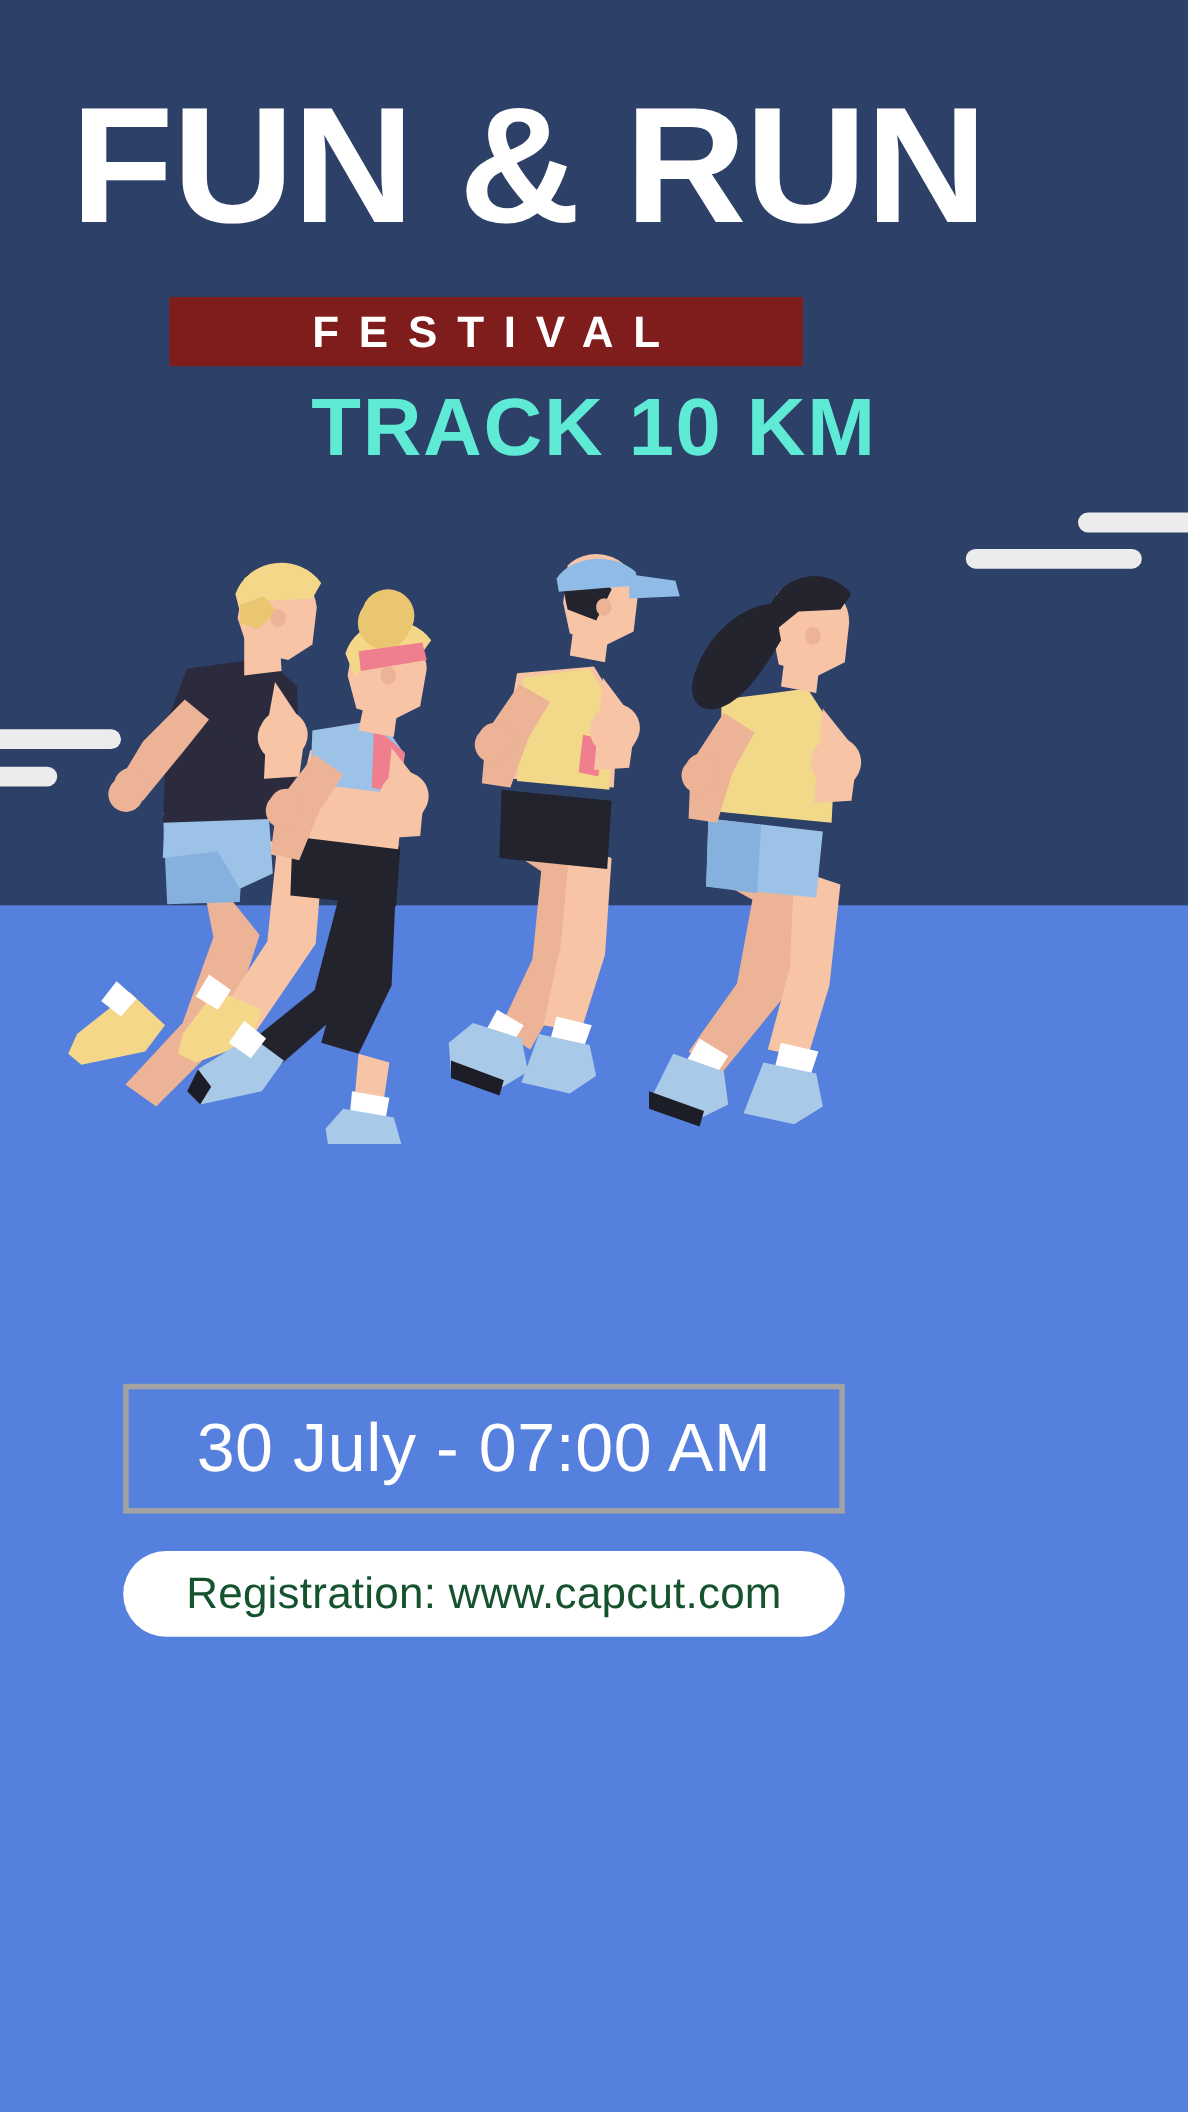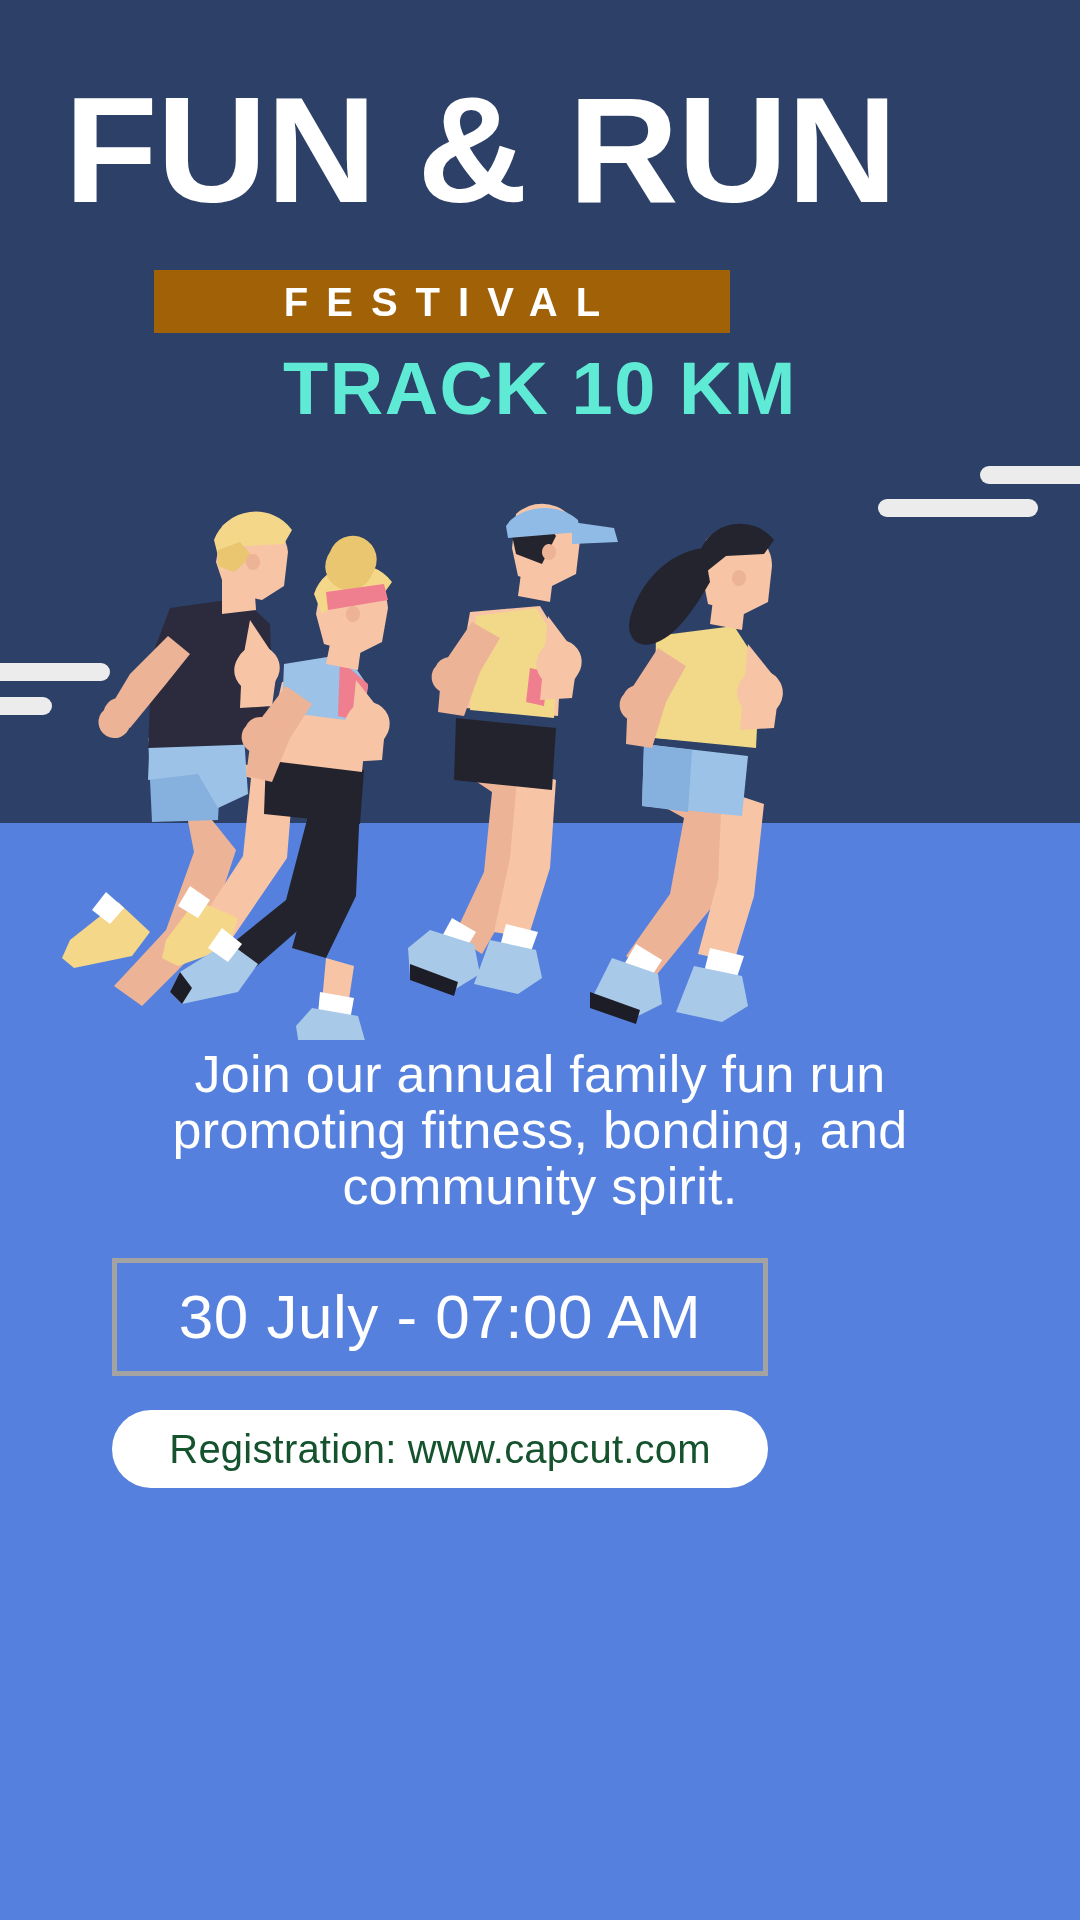--- a/index.html
+++ b/index.html
@@ -55,21 +55,21 @@
     transform: scaleX(1.02);
     white-space: nowrap;
   }
 
   .festival-bar {
     position: absolute;
     left: 154px;
     top: 270px;
     width: 576px;
     height: 63px;
-    background: #a16207;
+    background: #7f1d1d;
     display: flex;
     align-items: center;
     justify-content: center;
   }
   .festival-bar span {
     color: #ffffff;
     font-family: "Liberation Sans", sans-serif;
     font-weight: 700;
     font-size: 40px;
     letter-spacing: 18px;
@@ -352,21 +352,20 @@
 
         <path class="hairD" d="M700 52 a42 40 0 0 1 74 -12 l-10 14 -38 2 -20 16z"></path>
 
         <path class="hairD" d="M704 48 c-38 4 -66 38 -74 70 c-4 18 6 30 22 26 c24 -6 44 -38 58 -62 z"></path>
         <path class="hairD" d="M688 62 c-30 10 -52 36 -58 62 c-2 12 6 18 16 14 c18 -8 34 -44 42 -76z"></path>
         <path class="skin2" d="M738 70 a7 8 0 1 0 2 16 a7 8 0 1 0 -2 -16z"></path>
       </g>
     </svg>
   </div>
 
-  <div class="description">Join our annual family fun run promoting fitness, bonding, and community spirit.</div>
 
   <div class="date-box">
     <span>30 July - 07:00 AM</span>
   </div>
 
   <div class="registration-pill">
     <span>Registration: www.capcut.com</span>
   </div>
 
 </div>

